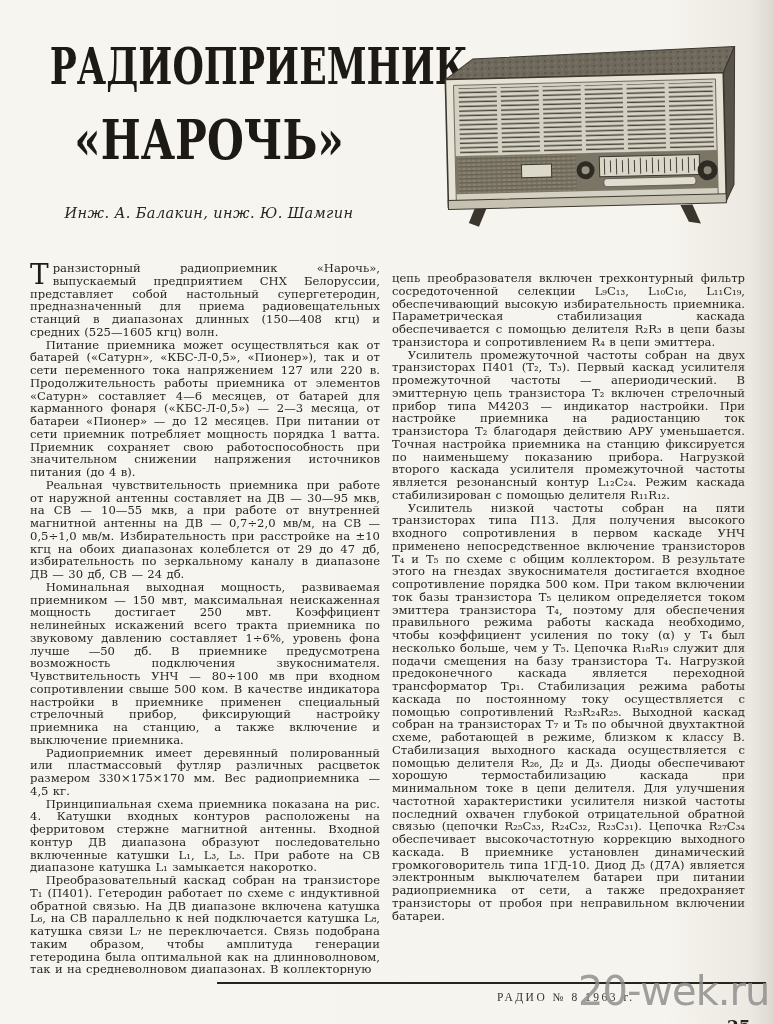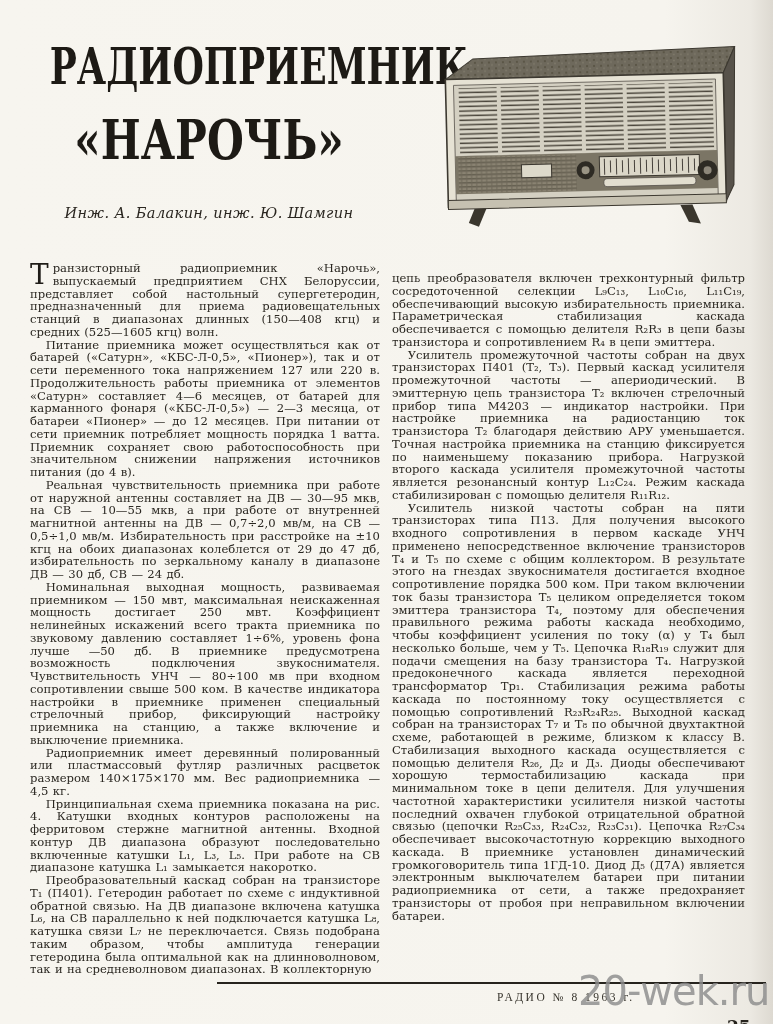--- a/index.html
+++ b/index.html
@@ -135,21 +135,21 @@
     </g>
   </svg>
 </div>
 
 <main>
   <div class="col left">
     <p class="p-first"><span class="dropcap">Т</span><span>ранзисторный радиоприемник «Нарочь», выпускаемый предприятием СНХ Белоруссии, представляет собой настольный супергетеродин, предназначенный для приема радиовещательных станций в диапазонах длинных (150—408 кгц) и средних (525—1605 кгц) волн.</span></p>
     <p>Питание приемника может осуществляться как от батарей («Сатурн», «КБС-Л-0,5», «Пионер»), так и от сети переменного тока напряжением 127 или 220 в. Продолжительность работы приемника от элементов «Сатурн» составляет 4—6 месяцев, от батарей для карманного фонаря («КБС-Л-0,5») — 2—3 месяца, от батареи «Пионер» — до 12 месяцев. При питании от сети приемник потребляет мощность порядка 1 ватта. Приемник сохраняет свою работоспособность при значительном снижении напряжения источников питания (до 4 в).</p>
     <p>Реальная чувствительность приемника при работе от наружной антенны составляет на ДВ — 30—95 мкв, на СВ — 10—55 мкв, а при работе от внутренней магнитной антенны на ДВ — 0,7÷2,0 мв/м, на СВ — 0,5÷1,0 мв/м. Избирательность при расстройке на ±10 кгц на обоих диапазонах колеблется от 29 до 47 дб, избирательность по зеркальному каналу в диапазоне ДВ — 30 дб, СВ — 24 дб.</p>
     <p>Номинальная выходная мощность, развиваемая приемником — 150 мвт, максимальная неискаженная мощность достигает 250 мвт. Коэффициент нелинейных искажений всего тракта приемника по звуковому давлению составляет 1÷6%, уровень фона лучше —50 дб. В приемнике предусмотрена возможность подключения звукоснимателя. Чувствительность УНЧ — 80÷100 мв при входном сопротивлении свыше 500 ком. В качестве индикатора настройки в приемнике применен специальный стрелочный прибор, фиксирующий настройку приемника на станцию, а также включение и выключение приемника.</p>
-    <p>Радиоприемник имеет деревянный полированный или пластмассовый футляр различных расцветок размером 140×175×170 мм. Вес радиоприемника — 4,5 кг.</p>
+    <p>Радиоприемник имеет деревянный полированный или пластмассовый футляр различных расцветок размером 330×175×170 мм. Вес радиоприемника — 4,5 кг.</p>
     <p>Принципиальная схема приемника показана на рис. 4. Катушки входных контуров расположены на ферритовом стержне магнитной антенны. Входной контур ДВ диапазона образуют последовательно включенные катушки L₁, L₃, L₅. При работе на СВ диапазоне катушка L₁ замыкается накоротко.</p>
     <p>Преобразовательный каскад собран на транзисторе Т₁ (П401). Гетеродин работает по схеме с индуктивной обратной связью. На ДВ диапазоне включена катушка L₆, на СВ параллельно к ней подключается катушка L₈, катушка связи L₇ не переключается. Связь подобрана таким образом, чтобы амплитуда генерации гетеродина была оптимальной как на длинноволновом, так и на средневолновом диапазонах. В коллекторную</p>
   </div>
   <div class="col right">
     <p class="p-first">цепь преобразователя включен трехконтурный фильтр сосредоточенной селекции L₉C₁₃, L₁₀C₁₆, L₁₁C₁₉, обеспечивающий высокую избирательность приемника. Параметрическая стабилизация каскада обеспечивается с помощью делителя R₂R₃ в цепи базы транзистора и сопротивлением R₄ в цепи эмиттера.</p>
     <p>Усилитель промежуточной частоты собран на двух транзисторах П401 (Т₂, Т₃). Первый каскад усилителя промежуточной частоты — апериодический. В эмиттерную цепь транзистора Т₂ включен стрелочный прибор типа М4203 — индикатор настройки. При настройке приемника на радиостанцию ток транзистора Т₂ благодаря действию АРУ уменьшается. Точная настройка приемника на станцию фиксируется по наименьшему показанию прибора. Нагрузкой второго каскада усилителя промежуточной частоты является резонансный контур L₁₂C₂₄. Режим каскада стабилизирован с помощью делителя R₁₁R₁₂.</p>
     <p>Усилитель низкой частоты собран на пяти транзисторах типа П13. Для получения высокого входного сопротивления в первом каскаде УНЧ применено непосредственное включение транзисторов Т₄ и Т₅ по схеме с общим коллектором. В результате этого на гнездах звукоснимателя достигается входное сопротивление порядка 500 ком. При таком включении ток базы транзистора Т₅ целиком определяется током эмиттера транзистора Т₄, поэтому для обеспечения правильного режима работы каскада необходимо, чтобы коэффициент усиления по току (α) у Т₄ был несколько больше, чем у Т₅. Цепочка R₁₈R₁₉ служит для подачи смещения на базу транзистора Т₄. Нагрузкой предоконечного каскада является переходной трансформатор Тр₁. Стабилизация режима работы каскада по постоянному току осуществляется с помощью сопротивлений R₂₃R₂₄R₂₅. Выходной каскад собран на транзисторах Т₇ и Т₈ по обычной двухтактной схеме, работающей в режиме, близком к классу В. Стабилизация выходного каскада осуществляется с помощью делителя R₂₆, Д₂ и Д₃. Диоды обеспечивают хорошую термостабилизацию каскада при минимальном токе в цепи делителя. Для улучшения частотной характеристики усилителя низкой частоты последний охвачен глубокой отрицательной обратной связью (цепочки R₂₅C₃₃, R₂₄C₃₂, R₂₃C₃₁). Цепочка R₂₇C₃₄ обеспечивает высокочастотную коррекцию выходного каскада. В приемнике установлен динамический громкоговоритель типа 1ГД-10. Диод Д₅ (Д7А) является электронным выключателем батареи при питании радиоприемника от сети, а также предохраняет транзисторы от пробоя при неправильном включении батареи.</p>
   </div>
 </main>
 

